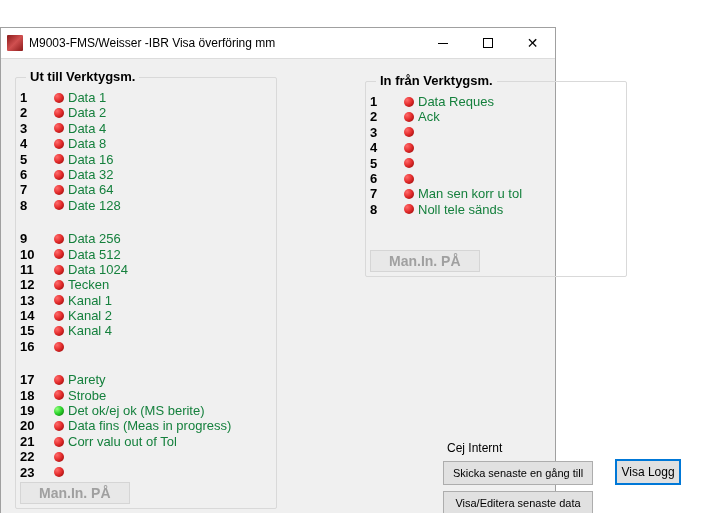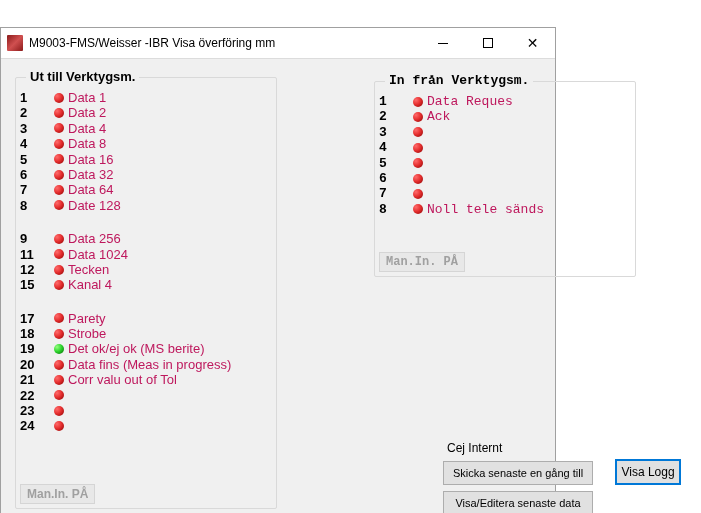--- a/index.html
+++ b/index.html
@@ -72,25 +72,24 @@
     border-radius: 2px;
     box-sizing: border-box;
   }
   .group-left {
     left: 14px;
     top: 18px;
     width: 262px;
     height: 432px;
   }
   .group-right {
-    left: 373px;
+    left: 364px;
     top: 22px;
     width: 262px;
     height: 196px;
-    font-family: Liberation Mono, monospace;
   }
   .group-legend {
     position: absolute;
     top: -9px;
     left: 10px;
     background: #f0f0f0;
     padding: 0 4px;
     font-weight: bold;
     font-size: 13px;
     color: #000;
@@ -114,46 +113,46 @@
     font-size: 13px;
     color: #000;
     text-align: left;
   }
   .row-icon {
     width: 18px;
     display: flex;
     justify-content: center;
   }
   .row-text {
-    color: #be185d;
+    color: #15803d;
     font-size: 13px;
     white-space: nowrap;
   }
   .dot {
     display: inline-block;
     width: 10px;
     height: 10px;
     border-radius: 50%;
   }
   .dot-red {
     background: radial-gradient(circle at 30% 30%, #ff6b6b 0%, #e63030 45%, #8b0000 100%);
   }
   .dot-green {
     background: radial-gradient(circle at 30% 30%, #95ff80 0%, #2fd62f 45%, #006400 100%);
   }
   .status-label {
     position: absolute;
     left: 4px;
     bottom: 4px;
-    font-size: 12px;
+    font-size: 14px;
     font-weight: bold;
     color: #a0a0a0;
     background: #e8e8e8;
     border: 1px solid #d5d5d5;
-    padding: 2px 6px;
+    padding: 2px 18px;
   }
   
   .cej-group {
     position: absolute;
     left: 442px;
     top: 388px;
     width: 150px;
     height: 68px;
     display: flex;
     flex-direction: column;
@@ -279,39 +278,67 @@
           </div>
           <div class="row spacer"></div>
           <div class="row">
             <div class="row-num">9</div>
             <div class="row-icon">
               <span class="dot dot-red"></span>
             </div>
             <div class="row-text">Data 256</div>
           </div>
           <div class="row">
+            <div class="row-num">10</div>
+            <div class="row-icon">
+              <span class="dot dot-red"></span>
+            </div>
+            <div class="row-text">Data 512</div>
+          </div>
+          <div class="row">
             <div class="row-num">11</div>
             <div class="row-icon">
               <span class="dot dot-red"></span>
             </div>
             <div class="row-text">Data 1024</div>
           </div>
           <div class="row">
             <div class="row-num">12</div>
             <div class="row-icon">
               <span class="dot dot-red"></span>
             </div>
             <div class="row-text">Tecken</div>
           </div>
           <div class="row">
+            <div class="row-num">13</div>
+            <div class="row-icon">
+              <span class="dot dot-red"></span>
+            </div>
+            <div class="row-text">Kanal 1</div>
+          </div>
+          <div class="row">
+            <div class="row-num">14</div>
+            <div class="row-icon">
+              <span class="dot dot-red"></span>
+            </div>
+            <div class="row-text">Kanal 2</div>
+          </div>
+          <div class="row">
             <div class="row-num">15</div>
             <div class="row-icon">
               <span class="dot dot-red"></span>
             </div>
             <div class="row-text">Kanal 4</div>
+          </div>
+          <div class="row">
+            <div class="row-num">16</div>
+            <div class="row-icon">
+              <span class="dot dot-red"></span>
+            </div>
+            <div class="row-text"></div>
           </div>
           <div class="row spacer"></div>
           <div class="row">
             <div class="row-num">17</div>
             <div class="row-icon">
               <span class="dot dot-red"></span>
             </div>
             <div class="row-text">Parety</div>
           </div>
           <div class="row">
@@ -410,20 +437,21 @@
             <div class="row-icon">
               <span class="dot dot-red"></span>
             </div>
             <div class="row-text"></div>
           </div>
           <div class="row">
             <div class="row-num">7</div>
             <div class="row-icon">
               <span class="dot dot-red"></span>
             </div>
+            <div class="row-text">Man sen korr u tol</div>
           </div>
           <div class="row">
             <div class="row-num">8</div>
             <div class="row-icon">
               <span class="dot dot-red"></span>
             </div>
             <div class="row-text">Noll tele sänds</div>
           </div>
         </div>
       <div class="status-label">Man.In. PÅ </div>

